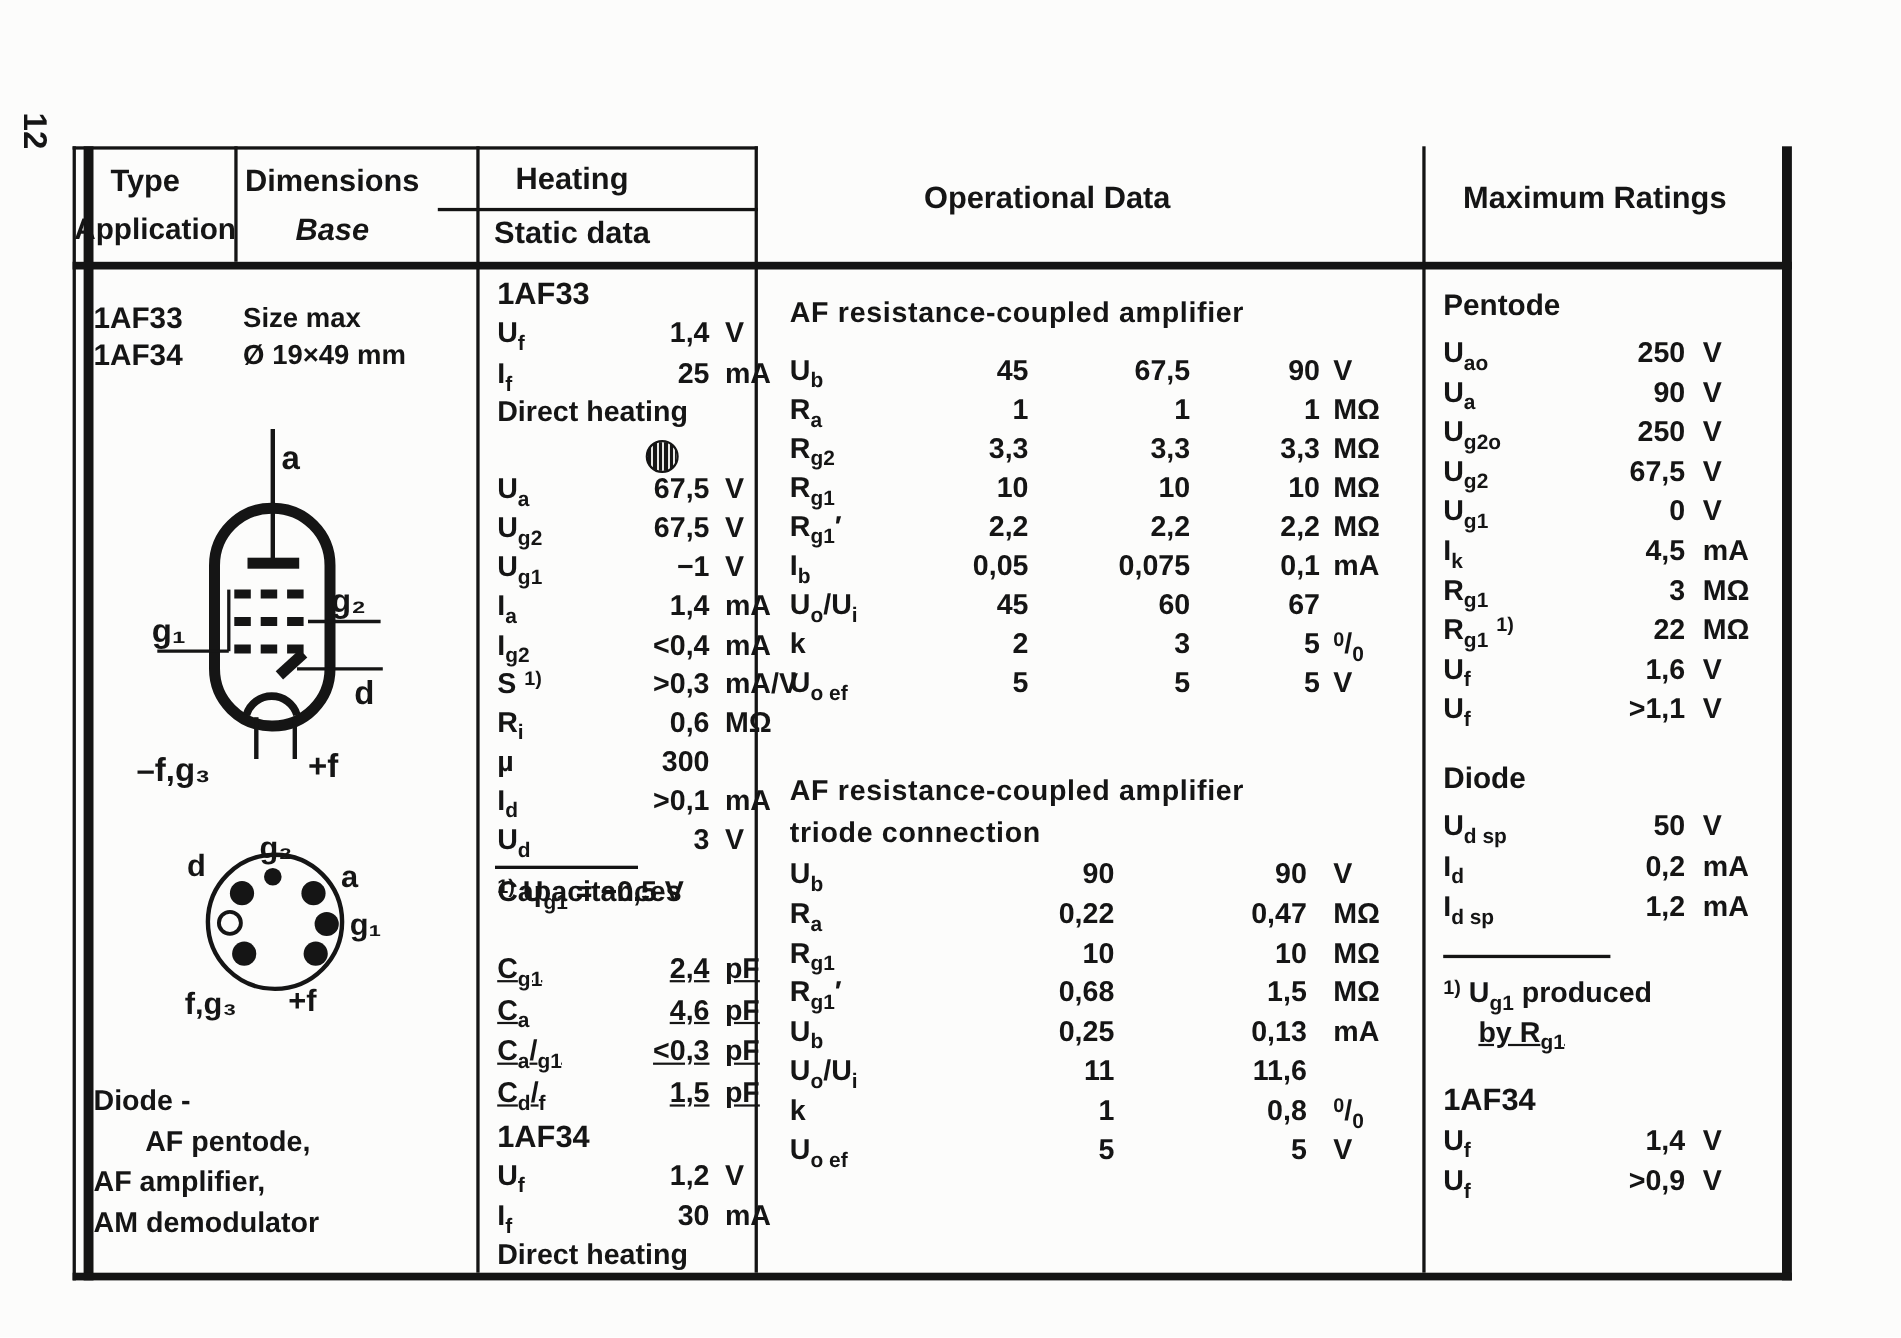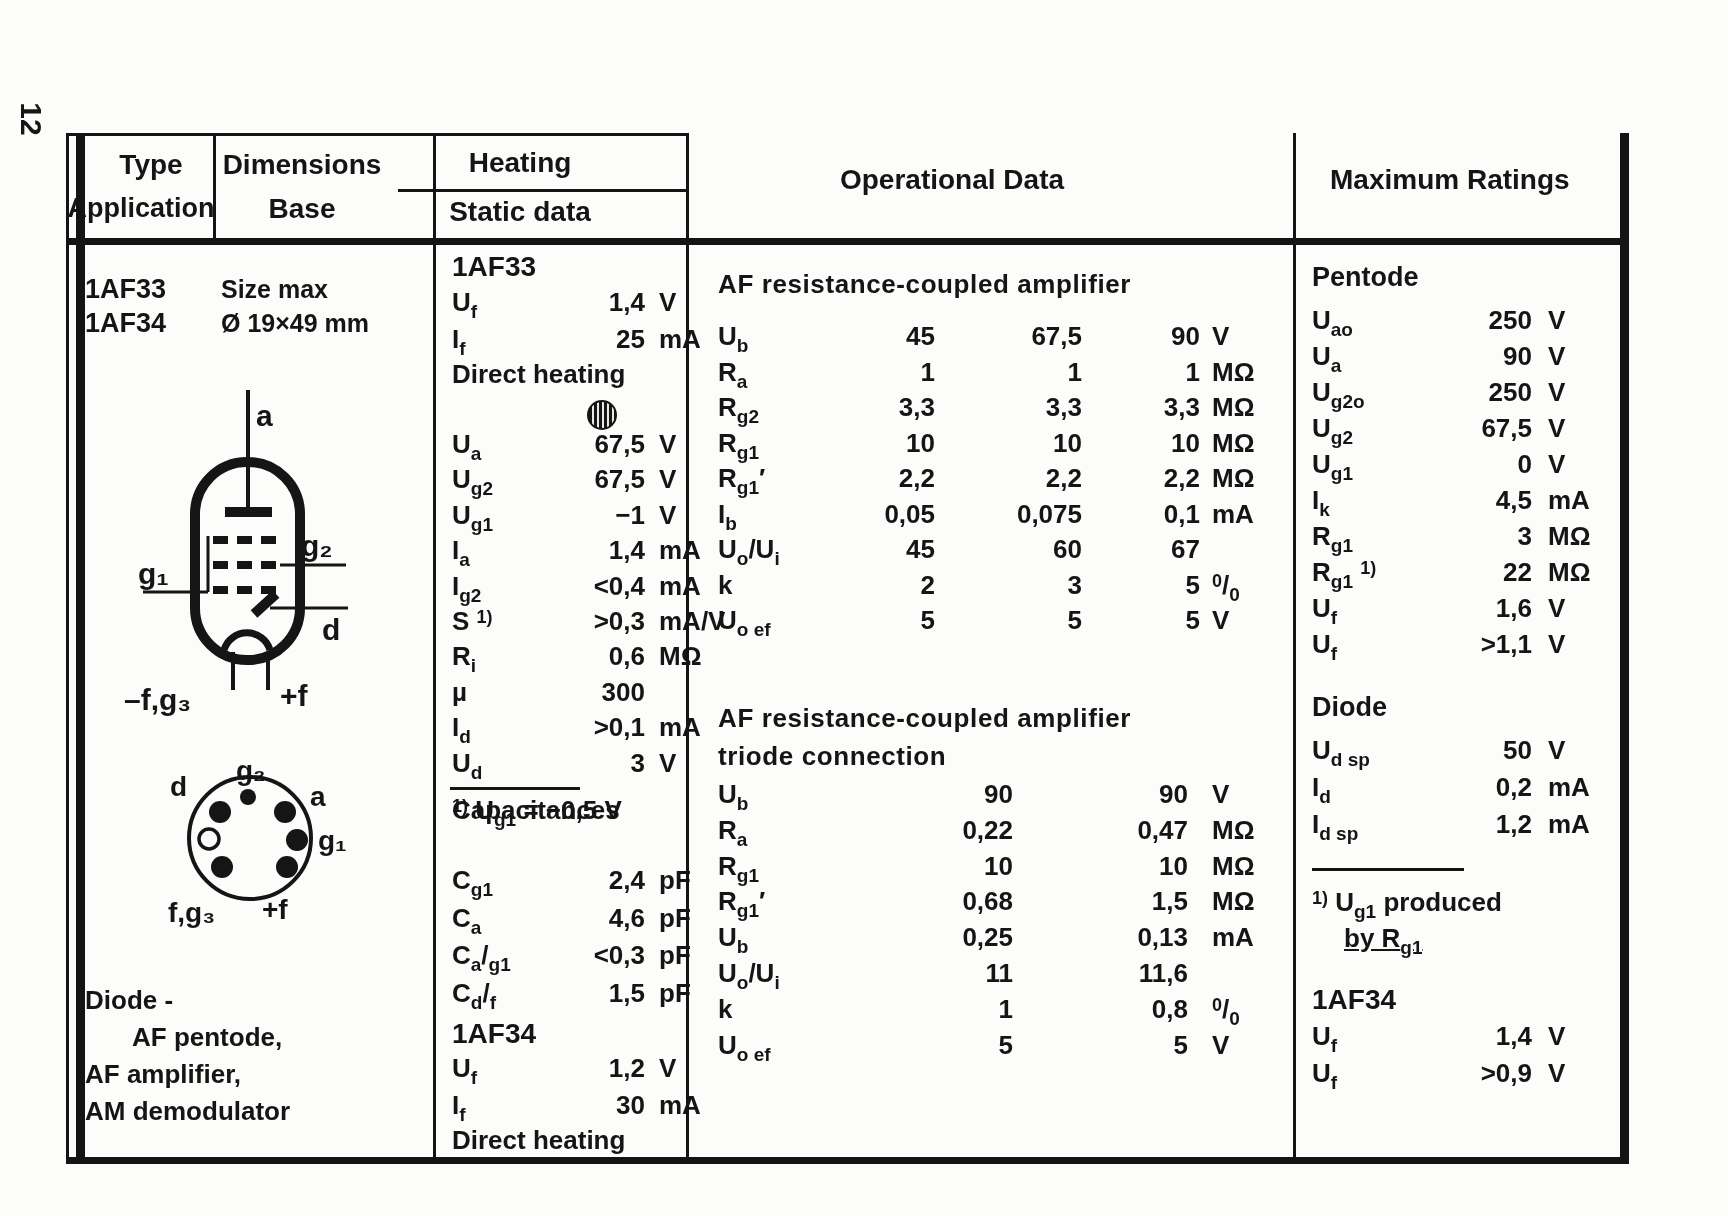--- a/index.html
+++ b/index.html
@@ -15,21 +15,21 @@
   sub{font-size:19px;font-weight:700;vertical-align:-7px;line-height:0;}
   sup{font-size:18px;font-weight:700;vertical-align:7px;line-height:0;}
   .rows{position:absolute;display:grid;font-size:26px;font-weight:700;
         white-space:nowrap;line-height:29px;align-items:start;}
   .rows .lab{text-align:left;}
   .rows .val{text-align:right;}
   .rows .unit{text-align:left;padding-left:14px;}
   #h-rows1,#h-static,#h-caps,#h-rows2{grid-template-columns:100px 93px 100px;}
   #h-rows1{left:452px;top:288px;grid-auto-rows:36.5px;}
   #h-static{left:452px;top:430px;grid-auto-rows:35.4px;}
-  #h-caps{left:452px;top:866px;grid-auto-rows:37.6px;}
+  #h-caps{left:452px;top:866px;grid-auto-rows:37.6px;text-decoration:underline;}
   #h-rows2{left:452px;top:1054px;grid-auto-rows:36.5px;}
   #op1{left:718px;top:322px;grid-template-columns:132px 85px 147px 118px 100px;grid-auto-rows:35.5px;}
   #op1 .unit,#op2 .unit{padding-left:12px;}
   #op2{left:718px;top:780px;grid-template-columns:132px 163px 175px 110px;grid-auto-rows:35.8px;}
   #op2 .unit{padding-left:24px;}
   #mx-pent,#mx-diode,#mx-af34{grid-template-columns:110px 110px 95px;}
   #mx-pent .unit,#mx-diode .unit,#mx-af34 .unit{padding-left:16px;}
   #mx-pent{left:1312px;top:306px;grid-auto-rows:36px;}
   #mx-diode{left:1312px;top:736px;grid-auto-rows:37px;}
   #mx-af34{left:1312px;top:1022px;grid-auto-rows:37px;}
@@ -54,24 +54,24 @@
   <div class="vl" style="left:1620px;top:133px;width:9px;height:1031px;"></div>
   <div class="hl" style="left:66px;top:133px;width:623px;height:3px;"></div>
   <div class="hl" style="left:398px;top:189px;width:291px;height:3px;"></div>
   <div class="hl" style="left:66px;top:238px;width:1563px;height:7px;"></div>
   <div class="hl" style="left:66px;top:1157px;width:1563px;height:7px;"></div>
   <div class="vl" style="left:213px;top:133px;width:3px;height:105px;"></div>
   <div class="vl" style="left:433px;top:133px;width:3px;height:1024px;"></div>
   <div class="vl" style="left:686px;top:133px;width:3px;height:1024px;"></div>
   <div class="vl" style="left:1293px;top:133px;width:3px;height:1024px;"></div>
 
-  <div class="t s28 ctr" style="left:151px;top:150px;">Type</div>
+  <div class="t s28 ctr" style="left:132px;top:150px;">Type</div>
   <div class="t s27 ctr" style="left:141px;top:194px;">Application</div>
   <div class="t s28 ctr" style="left:302px;top:150px;">Dimensions</div>
-  <div class="t s28 ctr" style="left:302px;top:194px;">Base</div>
+  <div class="t s28 ctr" style="left:302px;top:194px;font-style:italic;">Base</div>
   <div class="t s28 ctr" style="left:520px;top:148px;">Heating</div>
   <div class="t s28 ctr" style="left:520px;top:197px;">Static data</div>
   <div class="t s28 ctr" style="left:930px;top:165px;margin-left:22px;">Operational Data</div>
   <div class="t s28" style="left:1330px;top:165px;">Maximum Ratings</div>
 
   <div class="t s27" style="left:85px;top:275px;">1AF33</div>
   <div class="t s27" style="left:85px;top:309px;">1AF34</div>
   <div class="t s25" style="left:221px;top:276px;">Size max</div>
   <div class="t s25" style="left:221px;top:310px;text-align:right;">Ø 19×49 mm</div>
 

